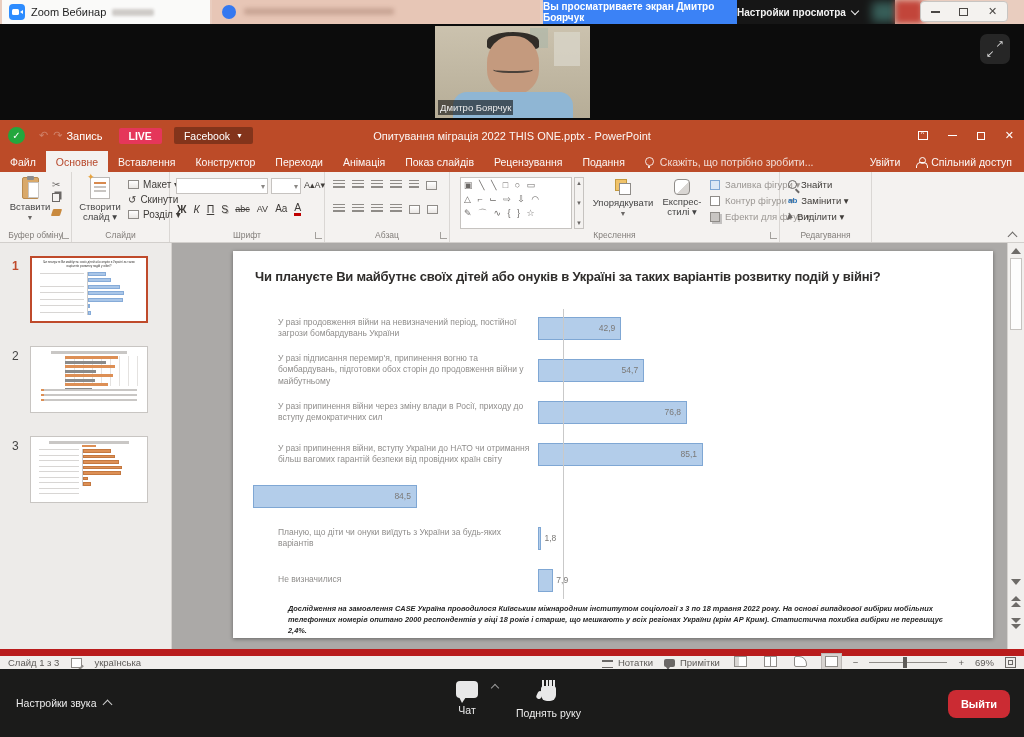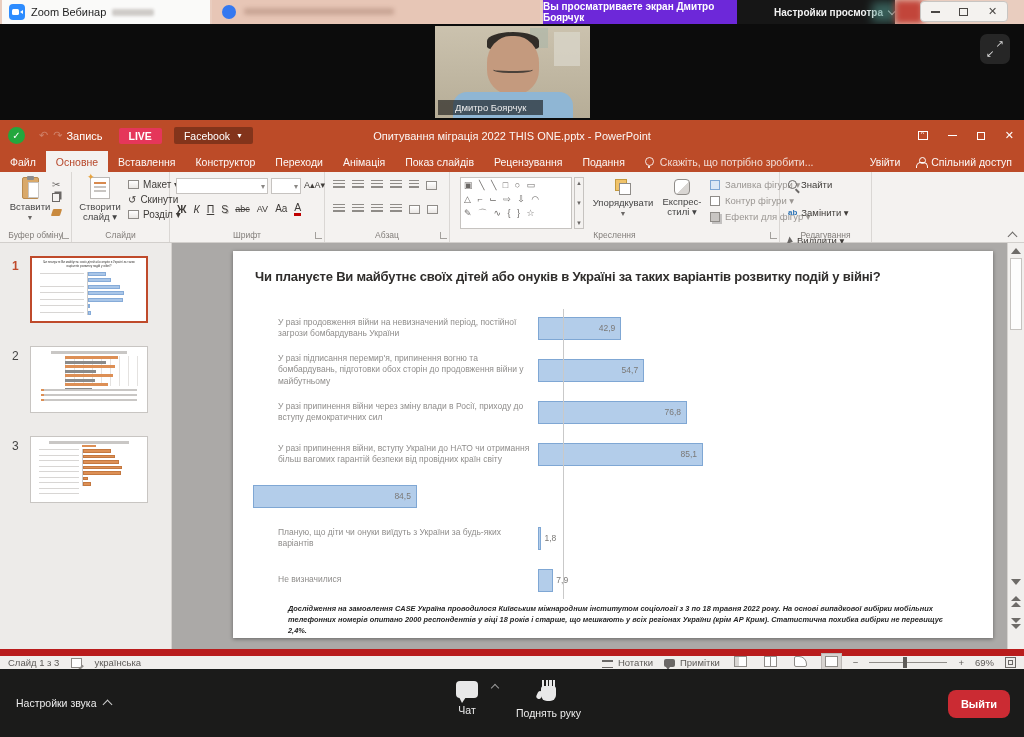--- a/index.html
+++ b/index.html
@@ -12,40 +12,40 @@
   .os-left{position:absolute;left:2px;top:0;height:24px;width:208px;background:#FAFAF9;display:flex;align-items:center;padding-left:7px;gap:6px;}
   .zoom-logo{width:16px;height:16px;background:#2D8CFF;border-radius:4px;position:relative;flex:0 0 16px;}
   .zoom-logo::before{content:"";position:absolute;left:3px;top:5px;width:7px;height:6px;background:#fff;border-radius:1.5px;}
   .zoom-logo::after{content:"";position:absolute;right:2px;top:6px;border-top:2px solid transparent;border-bottom:2px solid transparent;border-right:3px solid #fff;}
   .os-title{font-size:11px;color:#1E1E1E;white-space:nowrap;}
   .ghost-text{width:42px;height:7px;background:#CFCBC8;filter:blur(1.5px);border-radius:2px;}
   .os-tab-close{position:absolute;left:288px;top:4px;font-size:11px;color:#8A8784;}
   .blur-tab{position:absolute;left:212px;top:0;width:328px;height:24px;background:#E7C6B6;overflow:hidden;}
   .blur-tab .fb{position:absolute;left:10px;top:5px;width:14px;height:14px;border-radius:50%;background:#3478F0;filter:blur(0.5px);}
   .blur-tab .tline{position:absolute;left:32px;top:8px;width:150px;height:7px;background:#C9A695;filter:blur(2px);border-radius:2px;}
-  .share-banner{position:absolute;left:543px;top:0;width:194px;height:24px;background:#6d28d9;color:#FFF;font-size:10px;display:flex;align-items:center;justify-content:center;font-weight:bold;}
-  .view-settings{position:absolute;left:737px;top:0;width:158px;height:24px;background:#161616;color:#F2F2F2;font-size:10px;display:flex;align-items:center;justify-content:flex-end;gap:6px;font-weight:bold;}
+  .share-banner{position:absolute;left:543px;top:0;width:194px;height:24px;background:#3b82f6;color:#FFF;font-size:10px;display:flex;align-items:center;justify-content:center;font-weight:bold;}
+  .view-settings{position:absolute;left:737px;top:0;width:158px;height:24px;background:#161616;color:#F2F2F2;font-size:10px;display:flex;align-items:center;justify-content:flex-start;gap:6px;font-weight:bold;}
   .chev-down{width:6px;height:6px;border-right:1.5px solid #F2F2F2;border-bottom:1.5px solid #F2F2F2;transform:rotate(45deg);margin-top:-3px;}
   .blur-red{position:absolute;left:895px;top:0;width:28px;height:24px;background:#C2453A;filter:blur(3px);}
   .blur-teal{position:absolute;left:872px;top:2px;width:26px;height:20px;background:#4E8F86;filter:blur(5px);opacity:.6;}
   .os-winbtns{position:absolute;left:920px;top:1px;width:88px;height:21px;background:#F4F2EF;border:1px solid #C8C5C2;border-radius:4px;display:flex;align-items:center;justify-content:space-around;}
   .wb{color:#4A4744;font-size:11px;line-height:1;display:flex;align-items:center;justify-content:center;width:20px;height:100%;}
   .wb .min{display:block;width:9px;height:2px;background:#4A4744;}
   .wb .max{display:block;width:9px;height:8px;border:1.5px solid #4A4744;}
 
   
   .stage{position:absolute;top:24px;left:0;right:0;height:96px;background:#0C0C0C;}
   .video-tile{position:absolute;left:435px;top:2px;width:155px;height:92px;background:linear-gradient(180deg,#CBC2AE,#B6AD97);overflow:hidden;}
   .poster1{position:absolute;right:10px;top:6px;width:26px;height:34px;background:#D8D4C8;opacity:.8;}
   .poster2{position:absolute;right:42px;top:2px;width:18px;height:20px;background:#AEB7A8;opacity:.7;}
   .head{position:absolute;left:52px;top:10px;width:52px;height:58px;background:#C49A7E;border-radius:46% 46% 42% 42%;}
   .hair{position:absolute;left:52px;top:6px;width:52px;height:18px;background:#322D28;border-radius:50% 50% 20% 20%;}
   .glasses{position:absolute;left:58px;top:38px;width:40px;height:9px;border-bottom:2px solid #4A413A;border-radius:0 0 40% 40%;}
   .shirt{position:absolute;left:18px;bottom:-4px;width:120px;height:30px;background:#8FB6D4;border-radius:14px 14px 0 0;}
-  .name-tag{position:absolute;left:3px;bottom:3px;background:rgba(15,15,15,.6);color:#EDEDED;font-size:9.5px;padding:2px 17px;}
+  .name-tag{position:absolute;left:3px;bottom:3px;background:rgba(15,15,15,.6);color:#EDEDED;font-size:9.5px;padding:2px 2px;}
   .expand-btn{position:absolute;right:14px;top:10px;width:30px;height:30px;background:#262626;border-radius:7px;color:#DCDCDC;}
   .expand-btn span{position:absolute;font-size:10px;line-height:1;}
   .expand-btn .ne{right:6px;top:5px;} .expand-btn .sw{left:6px;bottom:5px;}
 
   
   .ppt-titlebar{position:absolute;top:120px;left:0;right:0;height:31px;background:#BC4B28;display:flex;align-items:center;color:#fff;padding-left:8px;}
   .shield{width:17px;height:17px;border-radius:50%;background:#23A73D;color:#fff;font-size:10px;display:flex;align-items:center;justify-content:center;flex:0 0 17px;}
   .ghosts{margin-left:14px;display:flex;gap:5px;opacity:.3;font-size:11px;}
   .rec-label{margin-left:4px;font-size:11px;}
   .live-badge{margin-left:16px;background:#E5365A;font-weight:bold;font-size:10.5px;padding:2px 10px;border-radius:2px;}
@@ -405,21 +405,21 @@
         <span class="fxrow">
             <span class="fx-ic effects"></span>
             <span>Ефекти для фігур ▾</span>
           </span>
       </div>
       <div class="glabel">Креслення</div>
       <span class="launcher"></span>
     </div>
 
     <div class="rgroup" style="left:780px;width:92px;">
-      <div style="position:absolute;left:8px;top:7px;display:flex;flex-direction:column;gap:17px;color:#3F3C39;">
+      <div style="position:absolute;left:8px;top:7px;display:flex;flex-direction:column;gap:5px;color:#3F3C39;">
         <span class="srow">
             <span class="mag"></span>
             <span>Знайти</span>
           </span>
         <span class="srow">
             <span class="ab-ic">ab</span>
             <span>Замінити ▾</span>
           </span>
         <span class="srow">
             <span class="cursor-ic"></span>

